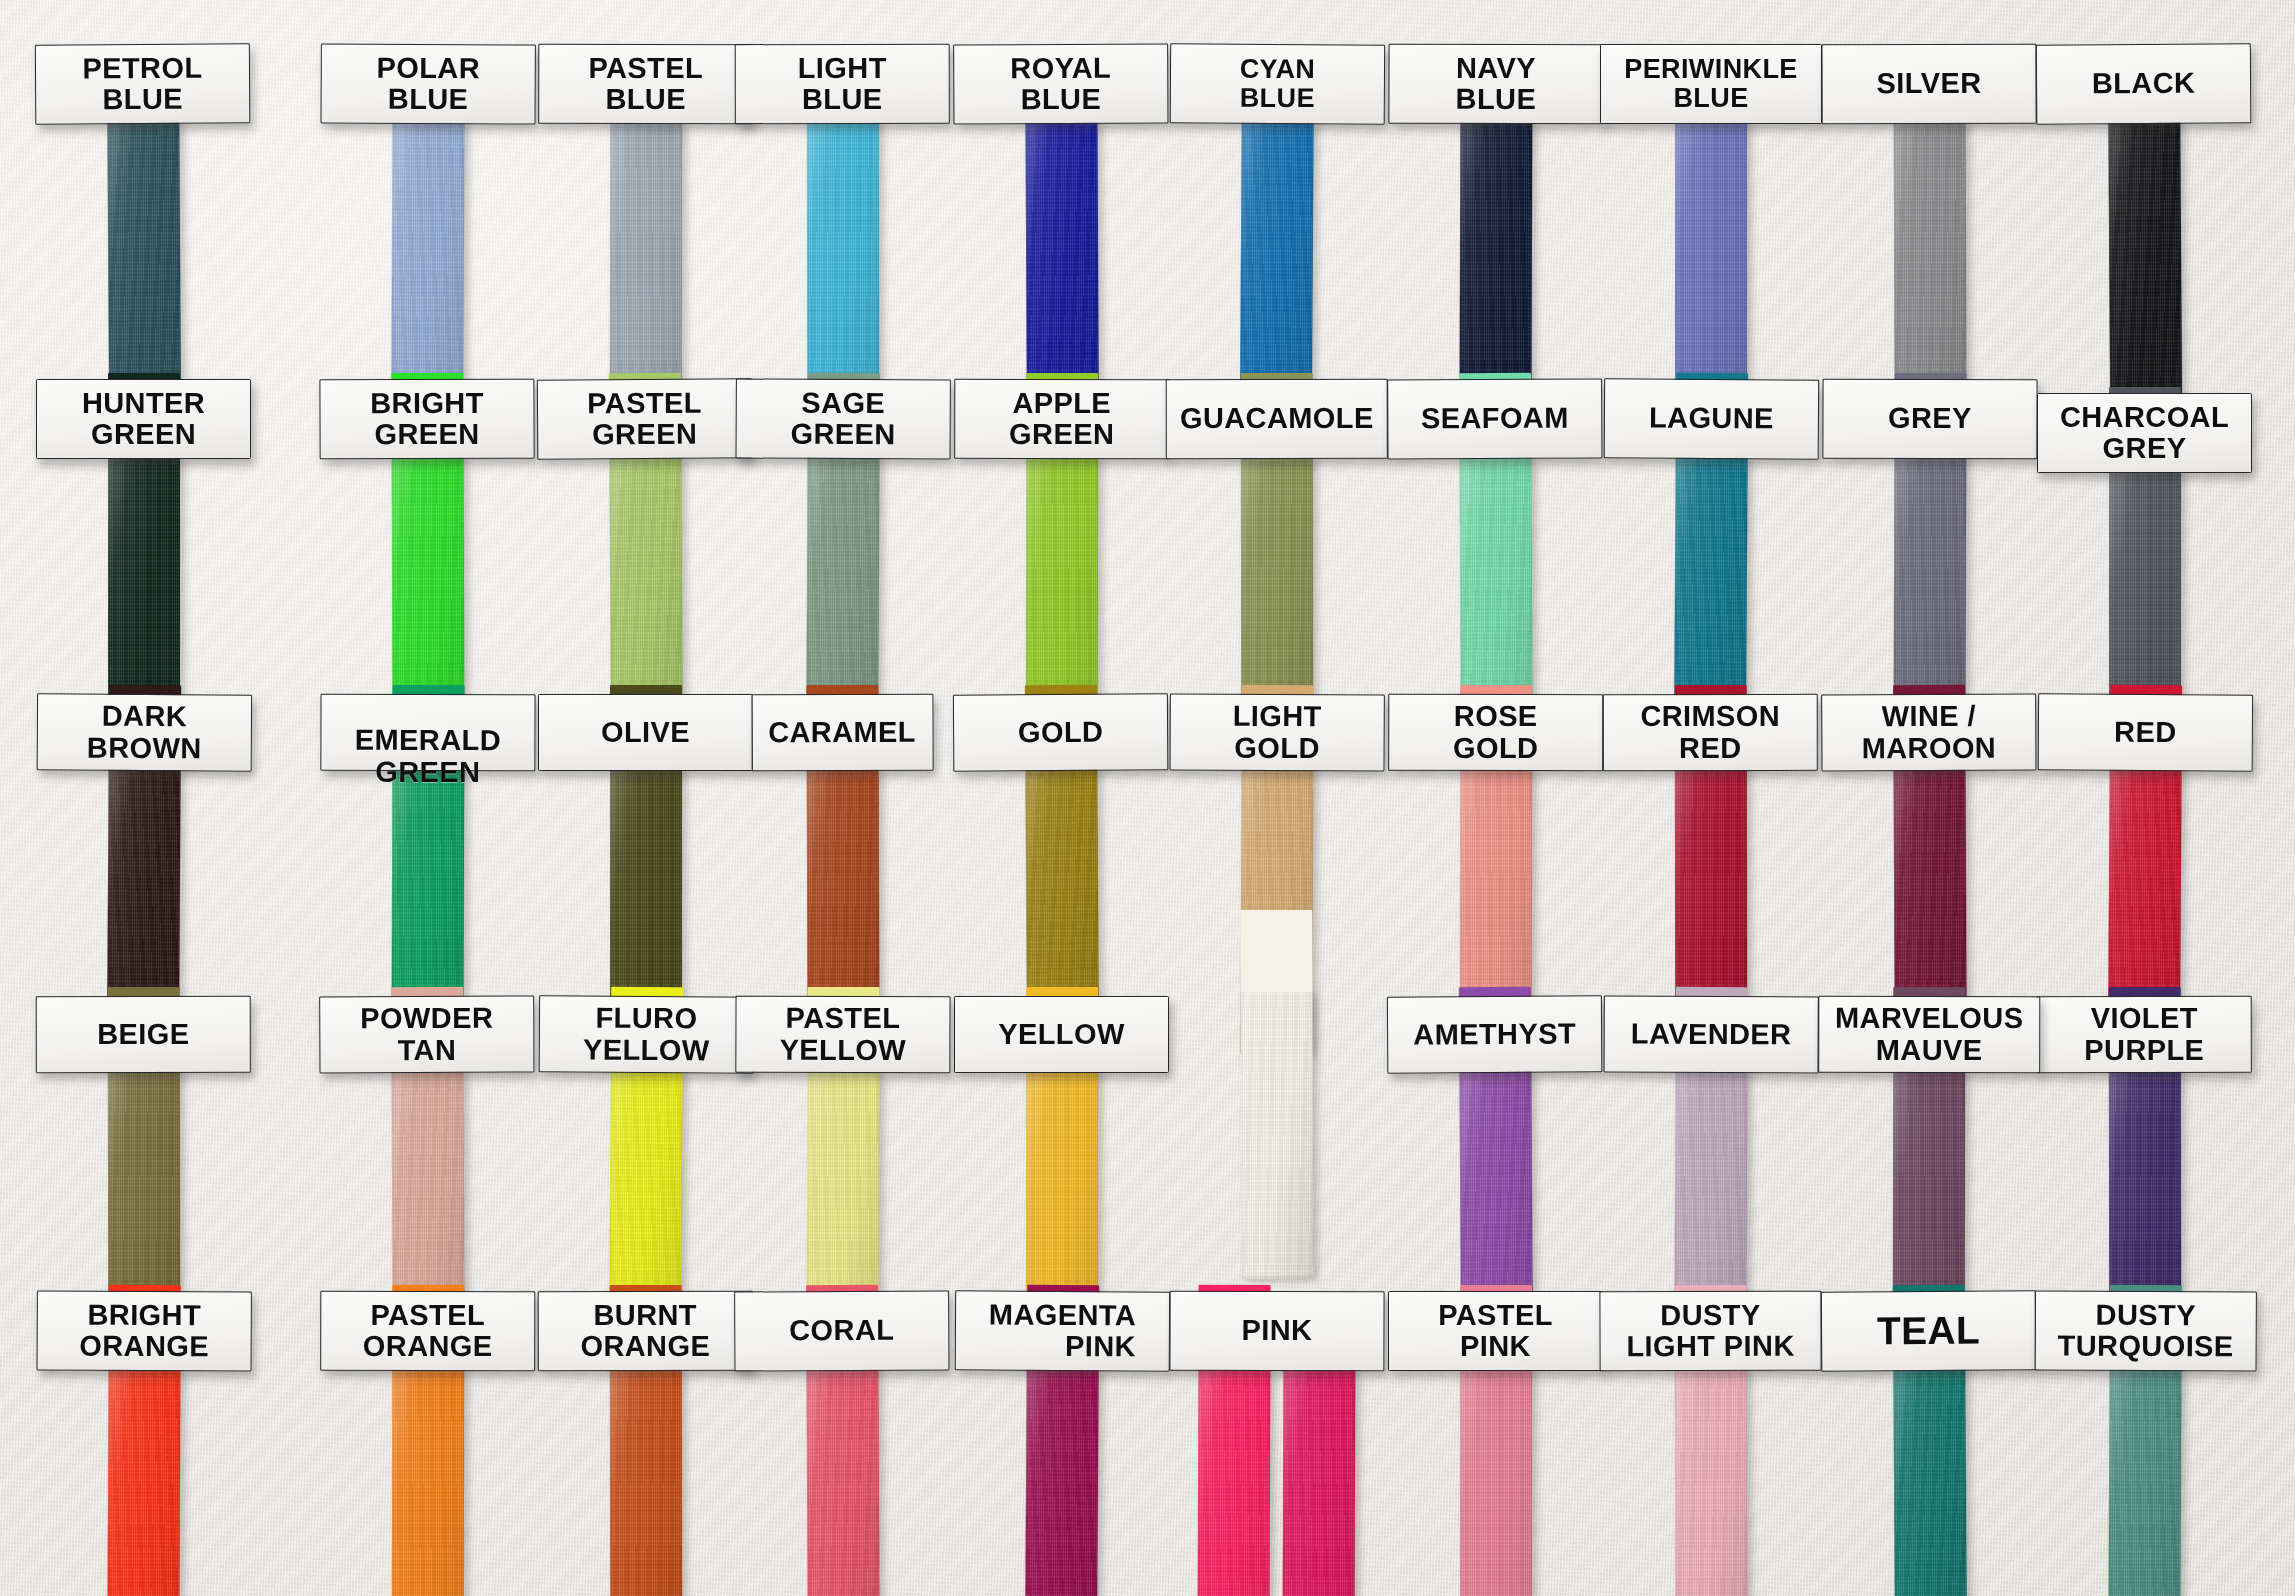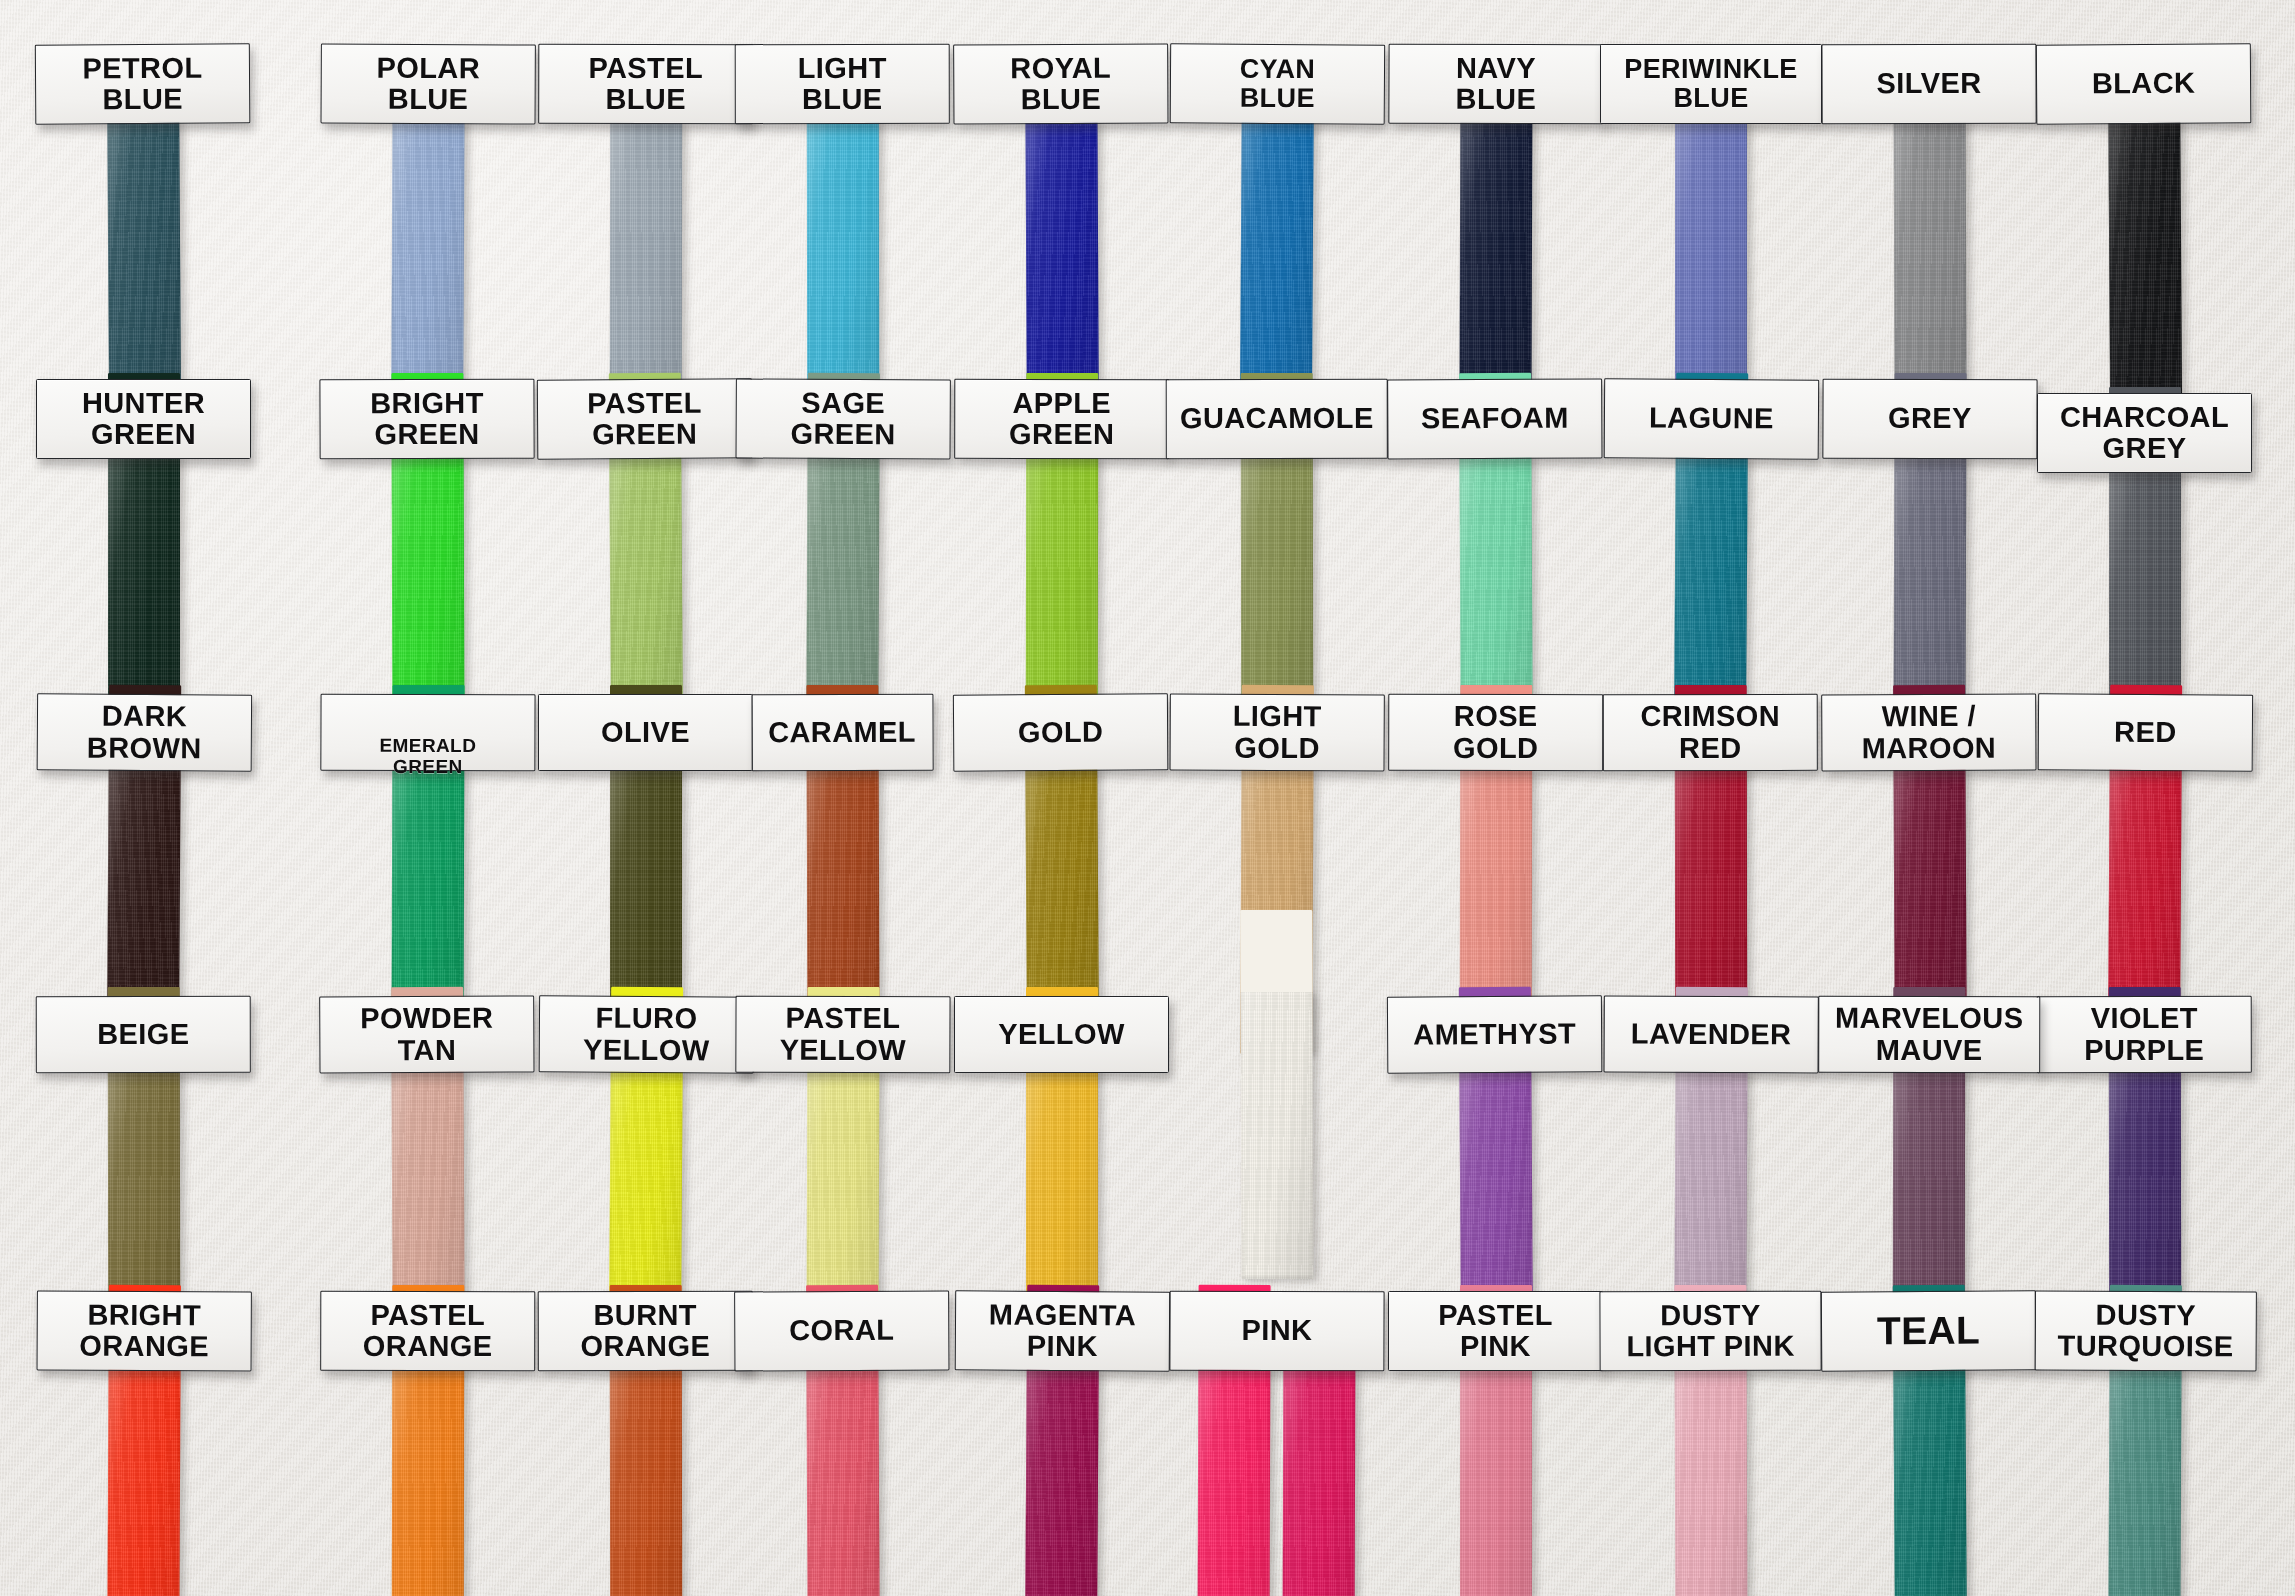--- a/index.html
+++ b/index.html
@@ -326,21 +326,21 @@
 BROWN</span>
       </div>
       <div class="strips">
         <div class="strip" title="DARK BROWN" style="width: 72px; height: 287px; background: rgb(48, 26, 24);">
           <div class="stub" style="width: 72px; height: 82px; background: rgb(48, 26, 24);"></div>
         </div>
       </div>
     </div>
     <div class="swatch-col" style="left: 320px; top: 694px; width: 215px; transform: rotate(0.18deg);">
       <div class="tag" style="width: 215px; height: 77px;">
-        <span class="tag-text" style="font-size: 19px; margin-top: 48px;">EMERALD
+        <span class="tag-text" style="font-size: 29px; margin-top: 48px;">EMERALD
 GREEN</span>
       </div>
       <div class="strips">
         <div class="strip" title="EMERALD GREEN" style="width: 72px; height: 287px; background: rgb(13, 160, 97);">
           <div class="stub" style="width: 72px; height: 82px; background: rgb(13, 160, 97);"></div>
         </div>
       </div>
     </div>
     <div class="swatch-col" style="left: 538px; top: 694px; width: 215px; transform: rotate(0deg);">
       <div class="tag" style="width: 215px; height: 77px; text-align: center;">
@@ -566,21 +566,21 @@
         <span class="tag-text" style="font-size: 29px;">CORAL</span>
       </div>
       <div class="strips">
         <div class="strip" title="CORAL" style="width: 72px; height: 308px; background: rgb(233, 86, 106);">
           <div class="stub" style="width: 72px; height: 82px; background: rgb(233, 86, 106);"></div>
         </div>
       </div>
     </div>
     <div class="swatch-col" style="left: 954px; top: 1291px; width: 215px; transform: rotate(0.36deg);">
       <div class="tag" style="width: 215px; height: 80px;">
-        <span class="tag-text" style="font-size: 29px;">MAGENTA
+        <span class="tag-text" style="font-size: 29px; text-align: right;">MAGENTA
 PINK</span>
       </div>
       <div class="strips">
         <div class="strip" title="MAGENTA PINK" style="width: 72px; height: 308px; background: rgb(156, 16, 80);">
           <div class="stub" style="width: 72px; height: 82px; background: rgb(156, 16, 80);"></div>
         </div>
       </div>
     </div>
     <div class="swatch-col" style="left: 1169px; top: 1291px; width: 215px; transform: rotate(0.18deg);">
       <div class="tag" style="width: 215px; height: 80px;">

